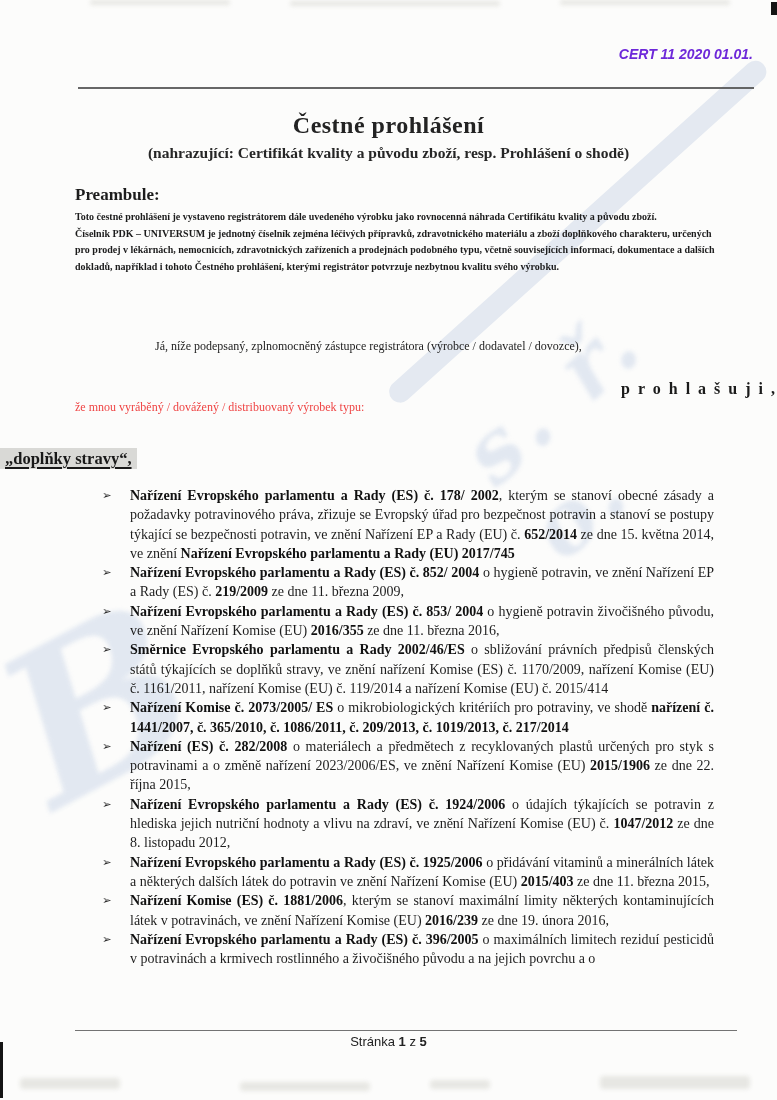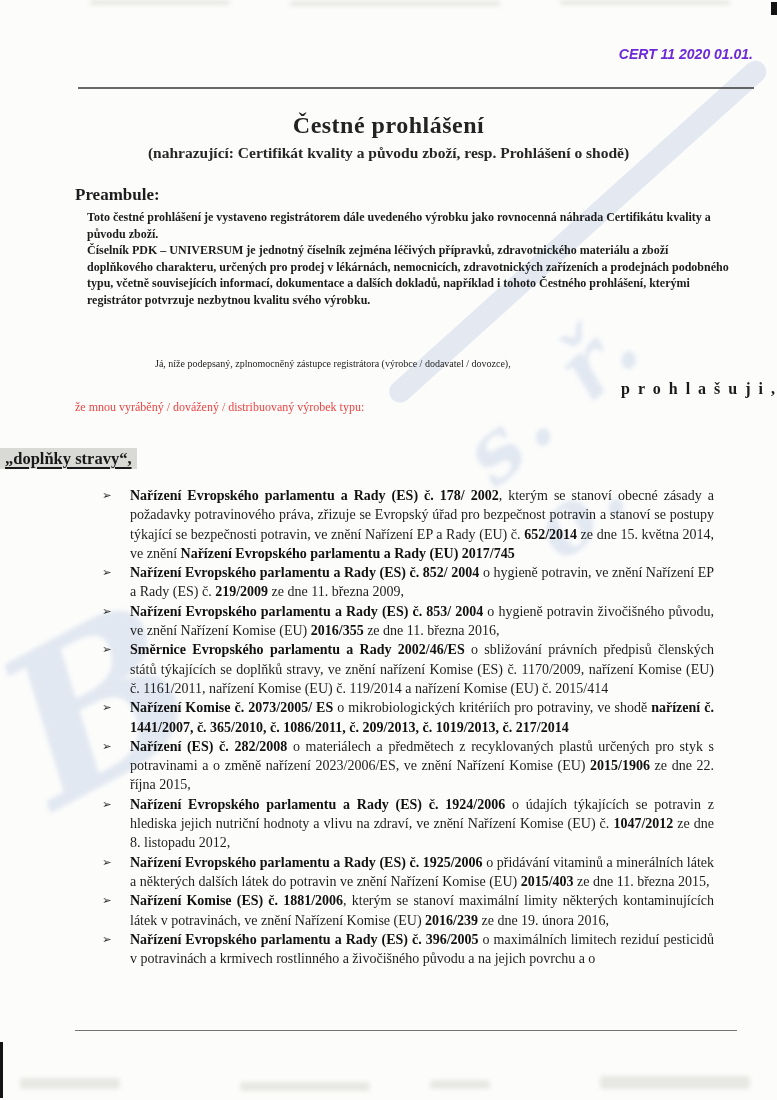--- a/index.html
+++ b/index.html
@@ -55,25 +55,25 @@
   .subtitle{
     position:absolute;top:144px;left:0;width:100%;
     text-align:center;font-weight:bold;font-size:15.5px;color:#262626;
   }
   .preamble-heading{
     position:absolute;top:185px;left:75px;
     font-weight:bold;font-size:17px;color:#1c1c1c;
   }
   .preamble-body{
     position:absolute;top:209px;left:75px;width:644px;
-    font-weight:bold;font-size:12px;line-height:16.6px;color:#1c1c1c;margin-left:12px;
+    font-weight:bold;font-size:10px;line-height:16.6px;color:#1c1c1c;
   }
   .intro-line{
-    position:absolute;top:358px;left:75px;width:644px;
-    font-size:10px;text-indent:80px;color:#222;
+    position:absolute;top:339px;left:75px;width:644px;
+    font-size:12px;text-indent:80px;color:#222;
   }
   .verb-line{
     position:absolute;top:380px;left:0;width:100%;
     text-align:right;font-weight:bold;font-size:16px;
     letter-spacing:2px;color:#1b1b1b;
   }
   .product-intro{
     position:absolute;top:400px;left:75px;width:644px;
     font-size:12px;color:#ef4444;
   }
@@ -158,14 +158,20 @@
         <div class="req-item"><span class="bullet">➢</span><span><b>Směrnice Evropského parlamentu a Rady 2002/46/ES</b><span> o sbližování právních předpisů členských států týkajících se doplňků stravy, ve znění nařízení Komise (ES) č. 1170/2009, nařízení Komise (EU) č. 1161/2011, nařízení Komise (EU) č. 119/2014 a nařízení Komise (EU) č. 2015/414</span></span></div>
         <div class="req-item"><span class="bullet">➢</span><span><b>Nařízení Komise č. 2073/2005/ ES</b><span> o mikrobiologických kritériích pro potraviny, ve shodě </span><b>nařízení č. 1441/2007, č. 365/2010, č. 1086/2011, č. 209/2013, č. 1019/2013, č. 217/2014</b></span></div>
         <div class="req-item"><span class="bullet">➢</span><span><b>Nařízení (ES) č. 282/2008</b><span> o materiálech a předmětech z recyklovaných plastů určených pro styk s potravinami a o změně nařízení 2023/2006/ES, ve znění Nařízení Komise (EU) </span><b>2015/1906</b><span> ze dne 22. října 2015,</span></span></div>
         <div class="req-item"><span class="bullet">➢</span><span><b>Nařízení Evropského parlamentu a Rady (ES) č. 1924/2006</b><span> o údajích týkajících se potravin z hlediska jejich nutriční hodnoty a vlivu na zdraví, ve znění Nařízení Komise (EU) č. </span><b>1047/2012</b><span> ze dne 8. listopadu 2012,</span></span></div>
         <div class="req-item"><span class="bullet">➢</span><span><b>Nařízení Evropského parlamentu a Rady (ES) č. 1925/2006</b><span> o přidávání vitaminů a minerálních látek a některých dalších látek do potravin ve znění Nařízení Komise (EU) </span><b>2015/403</b><span> ze dne 11. března 2015,</span></span></div>
         <div class="req-item"><span class="bullet">➢</span><span><b>Nařízení Komise (ES) č. 1881/2006</b><span>, kterým se stanoví maximální limity některých kontaminujících látek v potravinách, ve znění Nařízení Komise (EU) </span><b>2016/239</b><span> ze dne 19. února 2016,</span></span></div>
         <div class="req-item"><span class="bullet">➢</span><span><b>Nařízení Evropského parlamentu a Rady (ES) č. 396/2005</b><span> o maximálních limitech reziduí pesticidů v potravinách a krmivech rostlinného a živočišného původu a na jejich povrchu a o</span></span></div>
       </div>
 
     <div class="footer-rule"></div>
+    <div class="footer">
+      <span>Stránka</span>
+      <b>1</b>
+      <span>z</span>
+      <b>5</b>
+    </div>
   </div>
 </div>
 
 </body></html>

